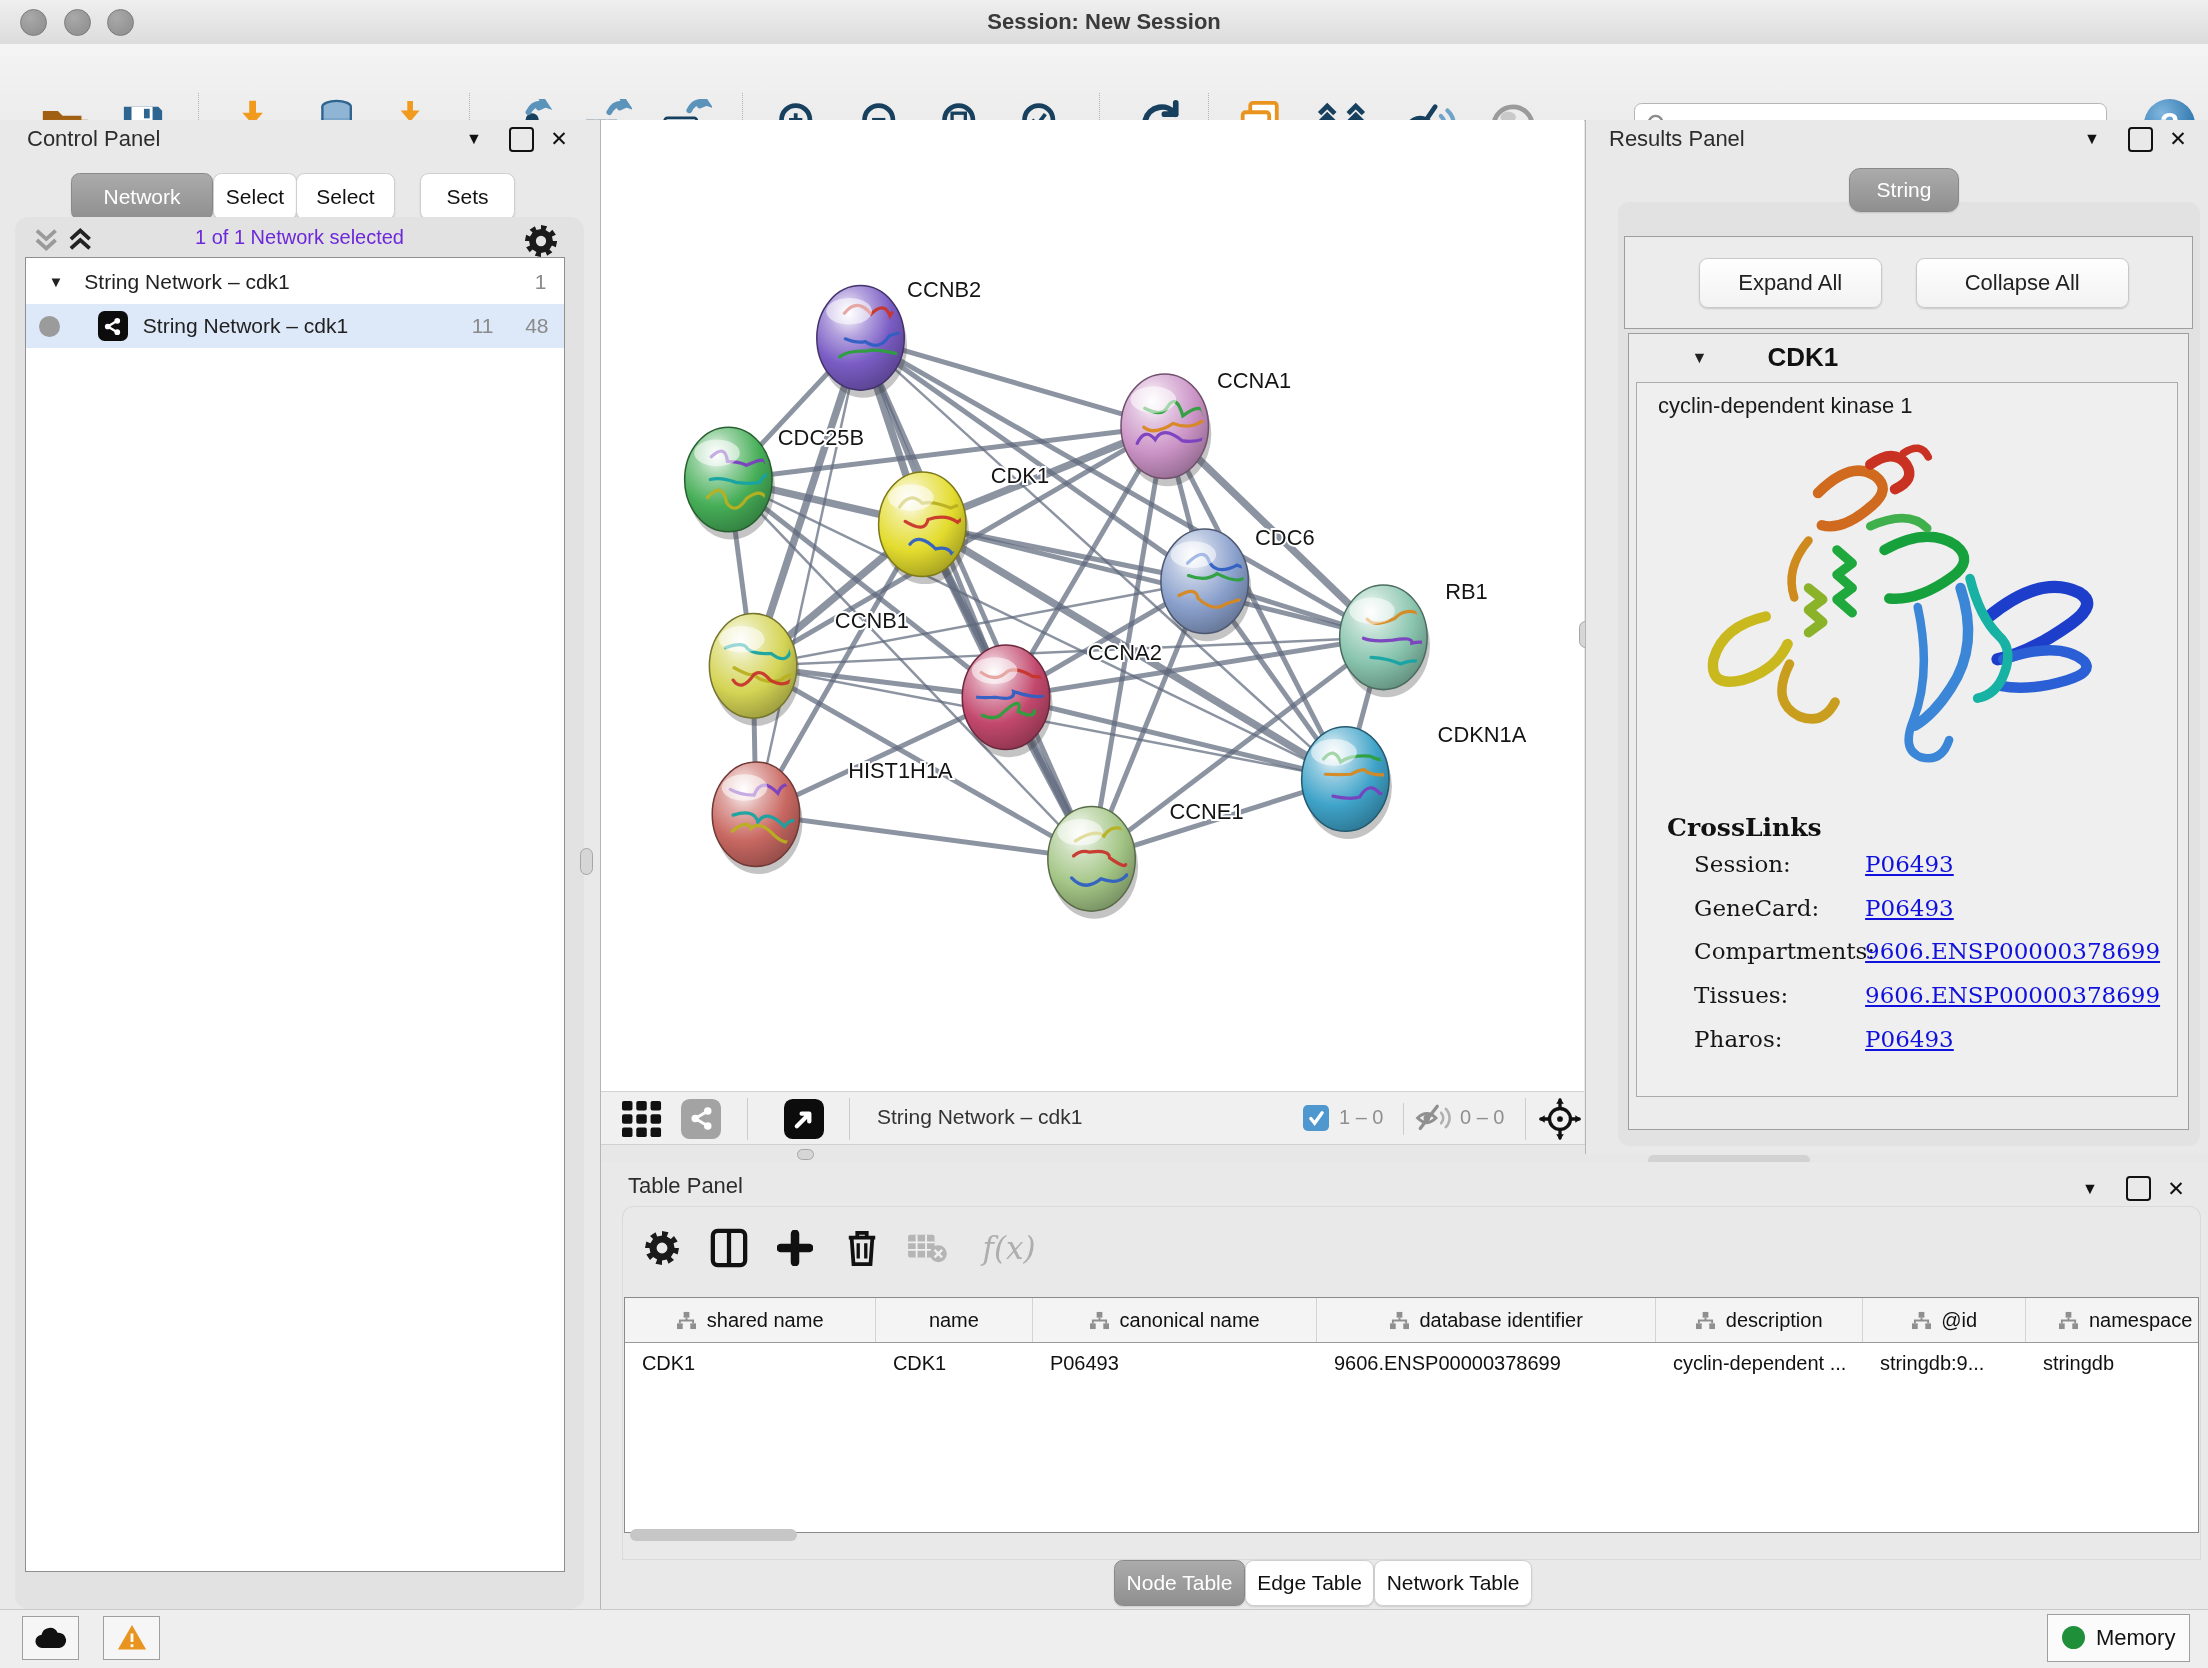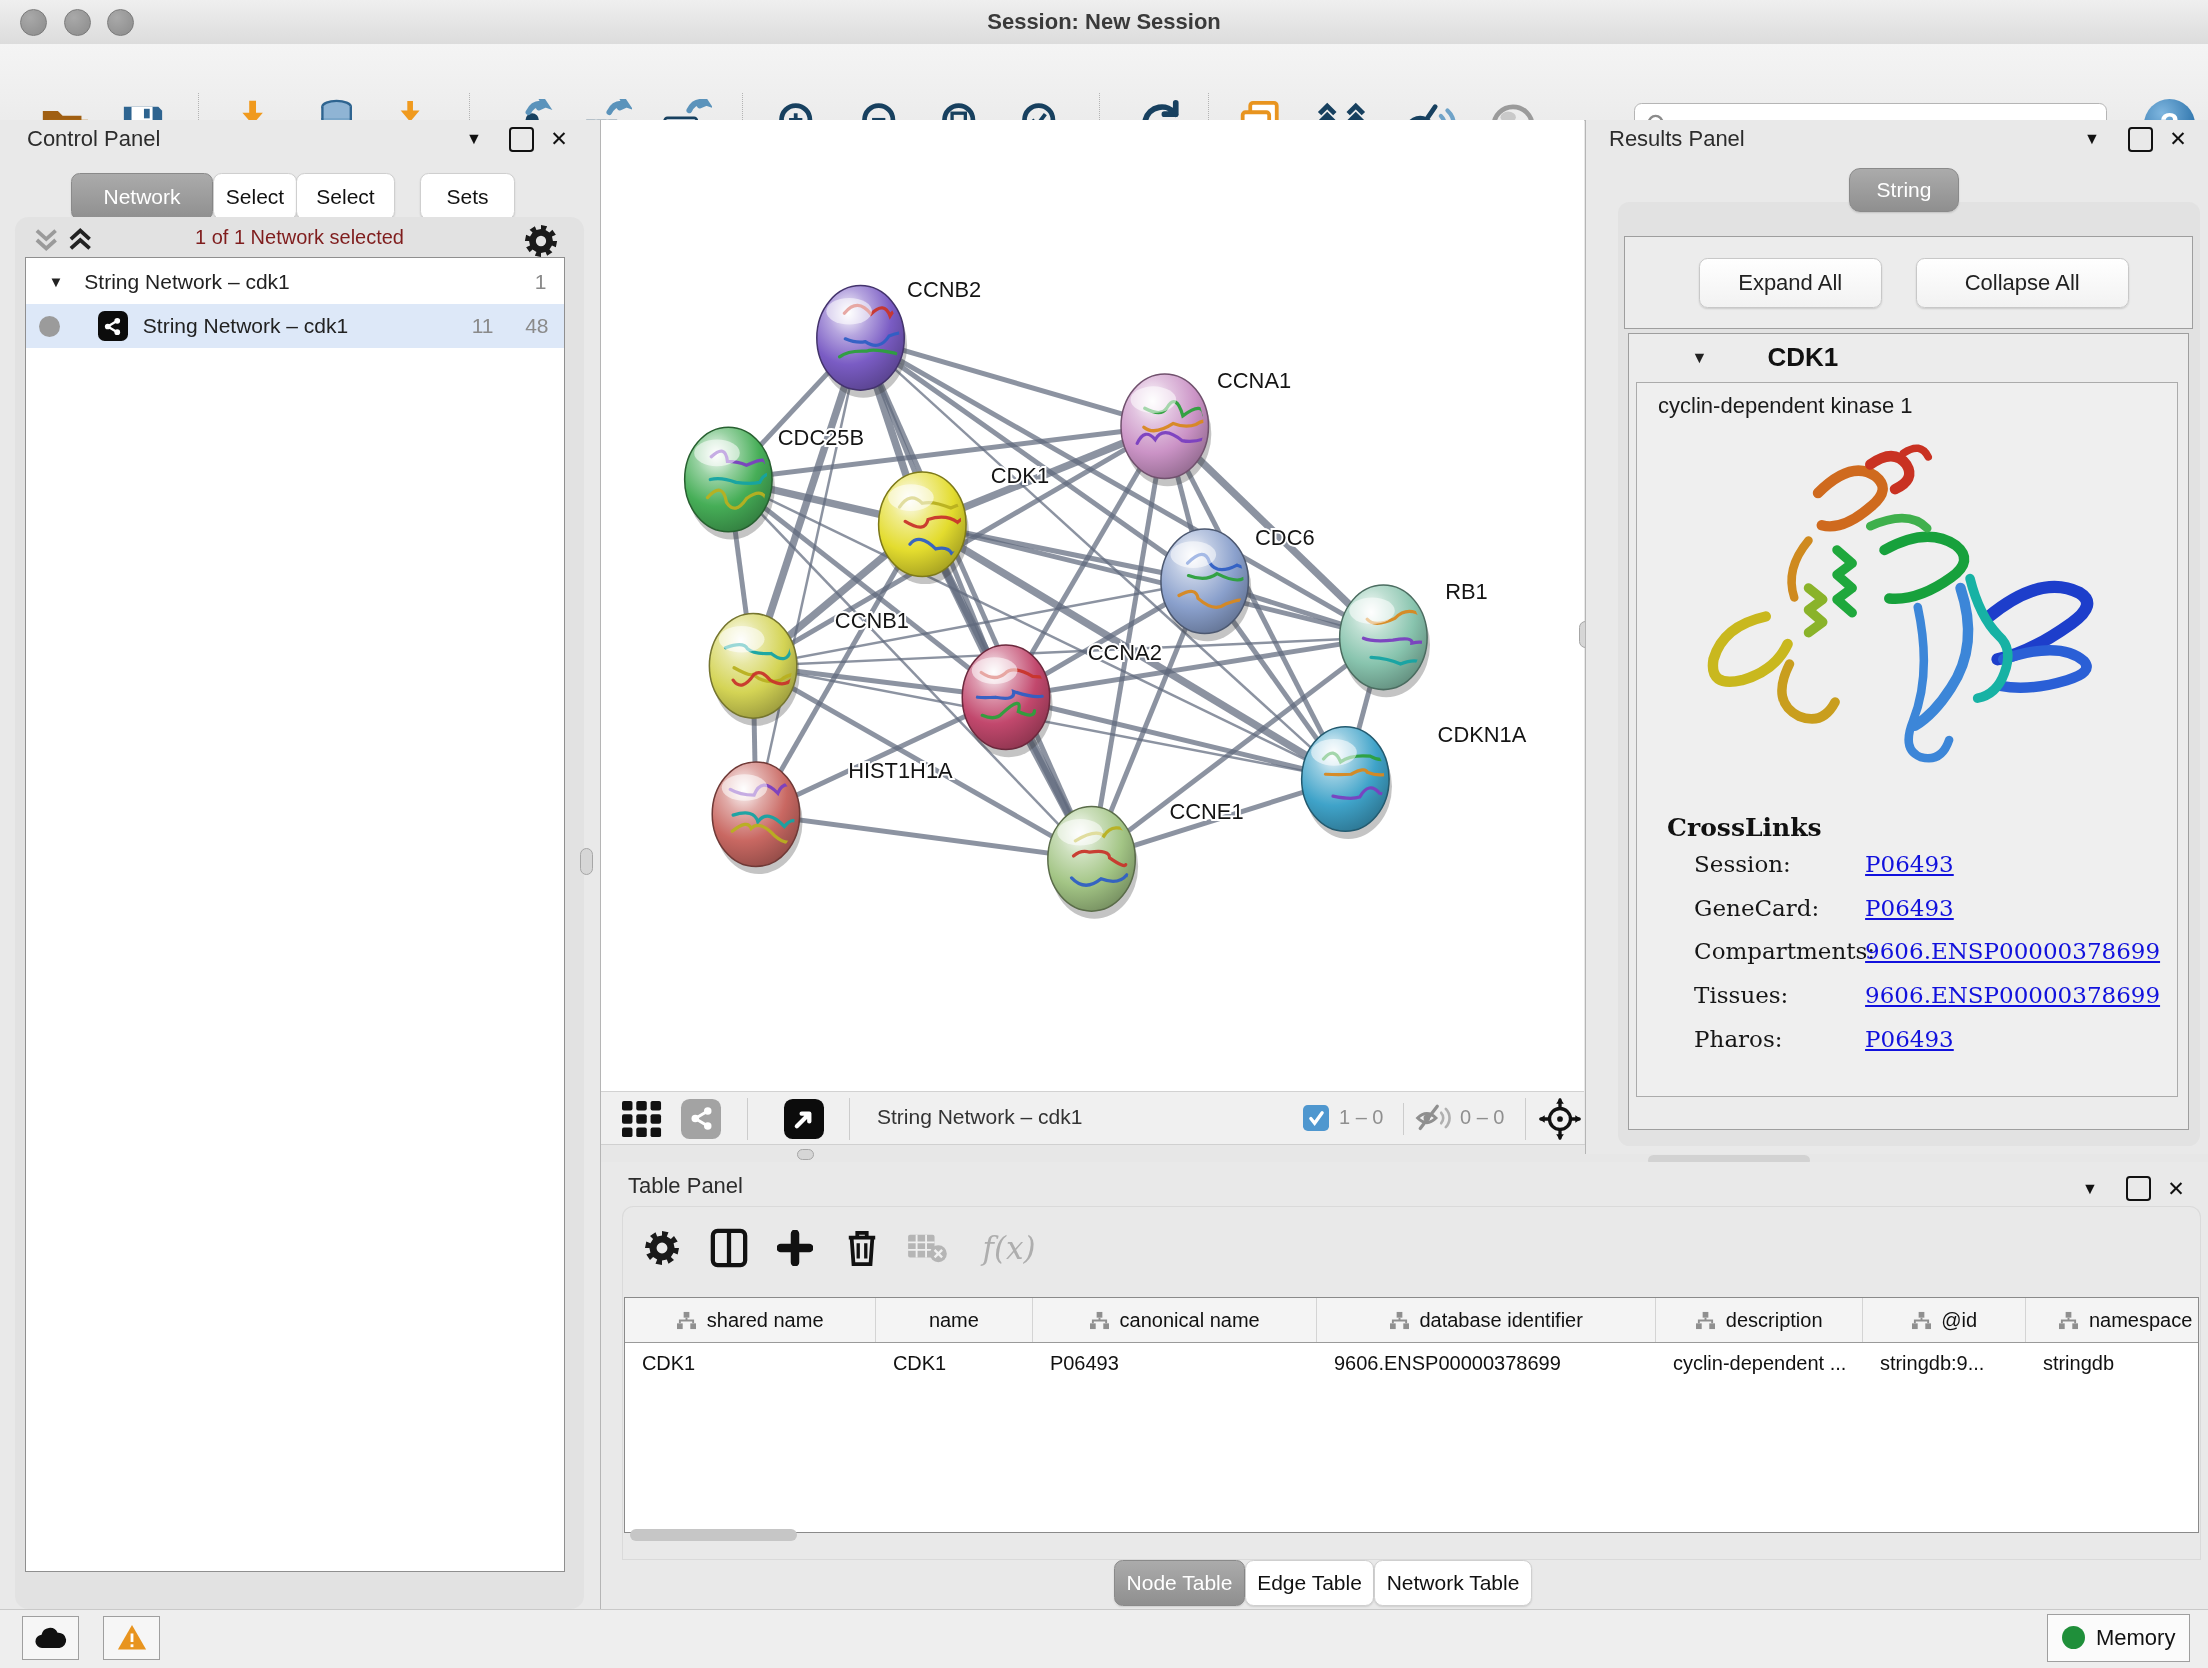--- a/index.html
+++ b/index.html
@@ -35,21 +35,21 @@
   .float-ico{width:21px;height:21px;border:2.9px solid #111;border-radius:3.8px;}
   .pill{position:absolute;background:#d6d6d6;border:1px solid #a6a6a6;border-radius:7.6px;}
 
   
   #control-panel{left:0;top:120px;width:601px;height:1489px;background:#e9e9e9;border-right:1px solid #b5b5b5;box-sizing:border-box;}
   #cp-body{position:absolute;left:15px;top:97px;width:569px;height:1392px;background:#e2e2e2;border-radius:13.3px;}
   .tab-btn{position:absolute;top:53px;height:45px;border:1px solid #cfcfcf;background:#fff;border-radius:8.6px;
     font-size:21px;display:flex;align-items:center;justify-content:center;color:#111;box-shadow:0 1px 1.9px rgba(0,0,0,.12);}
   .tab-btn.sel{background:linear-gradient(#ababab,#8f8f8f);color:#fff;border-color:#8a8a8a;}
   #tree-toolbar{position:absolute;left:0px;top:5.7px;width:569px;height:34px;}
-  #tree-status{position:absolute;left:0;top:3.8px;width:100%;text-align:center;font-size:20px;color:#7f1d1d;}
+  #tree-status{position:absolute;left:0;top:3.8px;width:100%;text-align:center;font-size:20px;color:#6d28d9;}
   #tree-box{position:absolute;left:9.5px;top:40px;width:538px;height:1313px;background:#fff;border:1.9px solid #8f8f8f;}
   .tree-row{position:absolute;left:0;width:100%;height:44px;display:flex;align-items:center;font-size:21px;}
   .tree-row.sel{background:#dde8f8;}
   .tree-count{position:absolute;font-size:21px;color:#8a8a8a;text-align:right;}
   .share-badge{width:30px;height:30px;border-radius:6.7px;background:#0c0c0c;display:flex;align-items:center;justify-content:center;}
 
   
   #network-view{left:601px;top:120px;width:983px;height:971px;background:#fff;}
   #view-toolbar{left:601px;top:1091px;width:983px;height:53px;background:#f0f0f0;border-top:1px solid #d2d2d2;}
   .vt-sep{position:absolute;top:5.7px;height:42px;border-left:1.4px solid #cccccc;}

